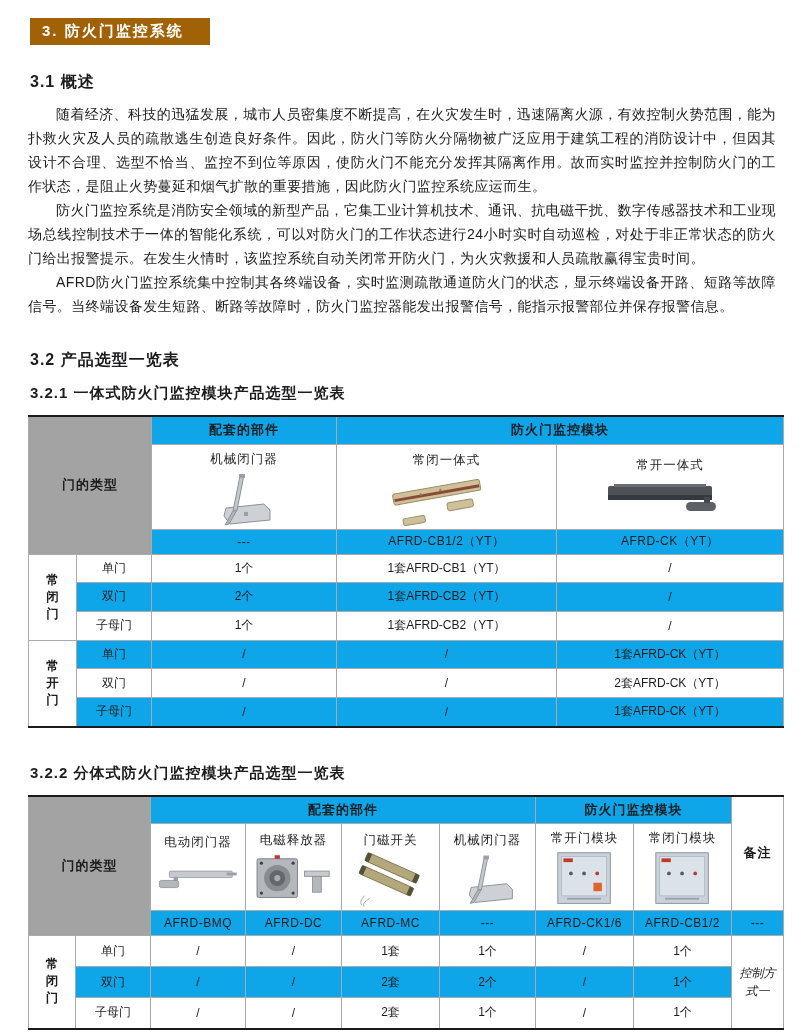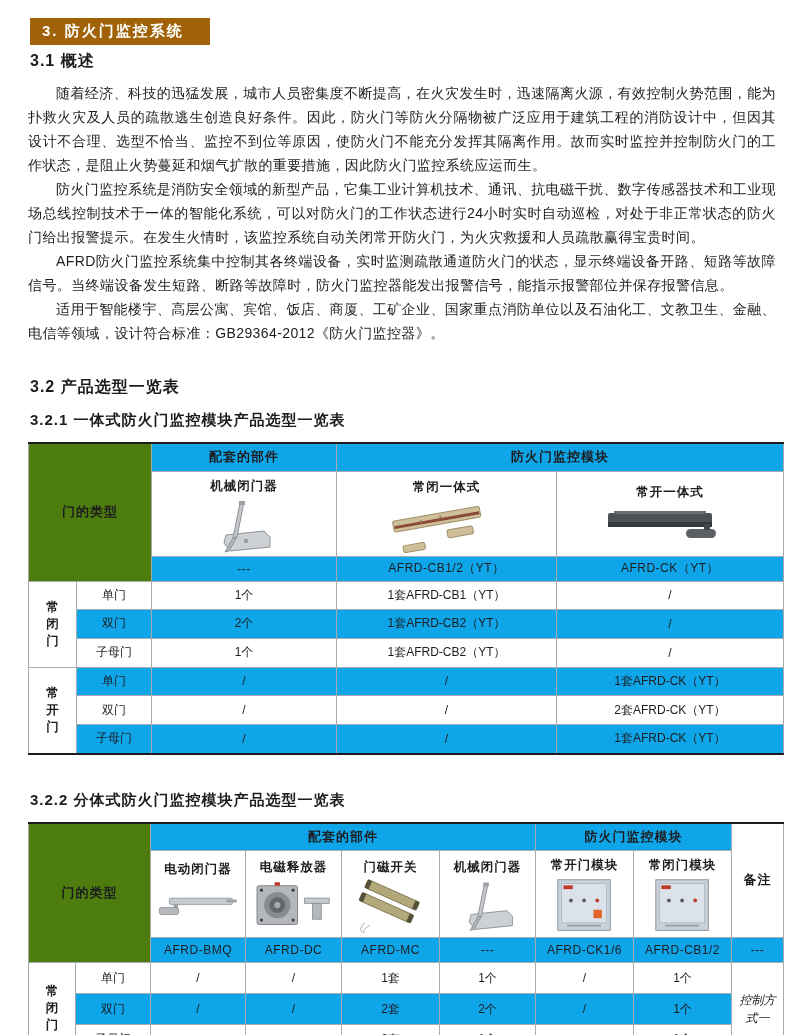--- a/index.html
+++ b/index.html
@@ -17,21 +17,21 @@
     color:#ffffff;
     font-size:15px;
     font-weight:bold;
     letter-spacing:2px;
     padding:4px 26px 4px 12px;
     margin-left:2px;
   }
   .h-sub {
     font-size:16px;
     font-weight:bold;
-    margin:6px 0 9px 2px;
+    margin:27px 0 9px 2px;
     letter-spacing:1px;
   }
   .h-sub2 {
     font-size:15px;
     font-weight:bold;
     margin:13px 0 12px 2px;
     letter-spacing:1px;
   }
   .h-sub.gap-top { margin-top:32px; }
   .h-sub2.gap-top { margin-top:36px; }
@@ -57,30 +57,30 @@
   td {
     border:1px solid #a8aaad;
     text-align:center;
     vertical-align:middle;
     font-size:12px;
     padding:1px 2px;
     overflow:hidden;
   }
   .gray { background:#0ea5e9; }
   .hdr  { font-weight:bold; font-size:13px; letter-spacing:1px; }
-  .door-type { font-weight:bold; font-size:13px; letter-spacing:1px; background:#4d7c0f;font-family:Liberation Mono, monospace; }
+  .door-type { font-weight:bold; font-size:13px; letter-spacing:1px; background:#a3a3a3;font-family:Liberation Mono, monospace; }
   .model { font-size:12px; letter-spacing:0.5px; }
   tr.r-group   { height:28px; }
   tr.r-product { height:84px; }
   tr.r-product2{ height:70px; }
   tr.r-model   { height:25px; }
   tr.r-data    { height:22px; }
   tr.r-data2   { height:31px; }
   tr.dark-top td { border-top:1px solid #47474a; }
-  .pname { font-weight:bold; font-size:12.5px; margin:5px 0 2px; letter-spacing:1px; }
+  .pname { font-weight:normal; font-size:12.5px; margin:5px 0 2px; letter-spacing:1px; }
   .pimg  { display:block; margin:0 auto; }
   .vcell div {
     width:14px;
     margin:16px auto;
     word-break:break-all;
     line-height:17px;
     font-size:12.5px;
     font-weight:bold;
   }
   .remark-cell { font-size:12px; line-height:18px; }
@@ -93,21 +93,20 @@
 
   
   <div class="badge">3.  防火门监控系统</div>
 
   
   <div class="h-sub">3.1 概述</div>
   <div class="paras">
     <p>随着经济、科技的迅猛发展，城市人员密集度不断提高，在火灾发生时，迅速隔离火源，有效控制火势范围，能为扑救火灾及人员的疏散逃生创造良好条件。因此，防火门等防火分隔物被广泛应用于建筑工程的消防设计中，但因其设计不合理、选型不恰当、监控不到位等原因，使防火门不能充分发挥其隔离作用。故而实时监控并控制防火门的工作状态，是阻止火势蔓延和烟气扩散的重要措施，因此防火门监控系统应运而生。</p>
     <p>防火门监控系统是消防安全领域的新型产品，它集工业计算机技术、通讯、抗电磁干扰、数字传感器技术和工业现场总线控制技术于一体的智能化系统，可以对防火门的工作状态进行24小时实时自动巡检，对处于非正常状态的防火门给出报警提示。在发生火情时，该监控系统自动关闭常开防火门，为火灾救援和人员疏散赢得宝贵时间。</p>
     <p>AFRD防火门监控系统集中控制其各终端设备，实时监测疏散通道防火门的状态，显示终端设备开路、短路等故障信号。当终端设备发生短路、断路等故障时，防火门监控器能发出报警信号，能指示报警部位并保存报警信息。</p>
-    <p>适用于智能楼宇、高层公寓、宾馆、饭店、商厦、工矿企业、国家重点消防单位以及石油化工、文教卫生、金融、电信等领域，设计符合标准：GB29364-2012《防火门监控器》。</p>
   </div>
 
   
   <div class="h-sub gap-top">3.2 产品选型一览表</div>
   <div class="h-sub2">3.2.1 一体式防火门监控模块产品选型一览表</div>
 
   
   <table>
     <colgroup>
       <col style="width:48px">

